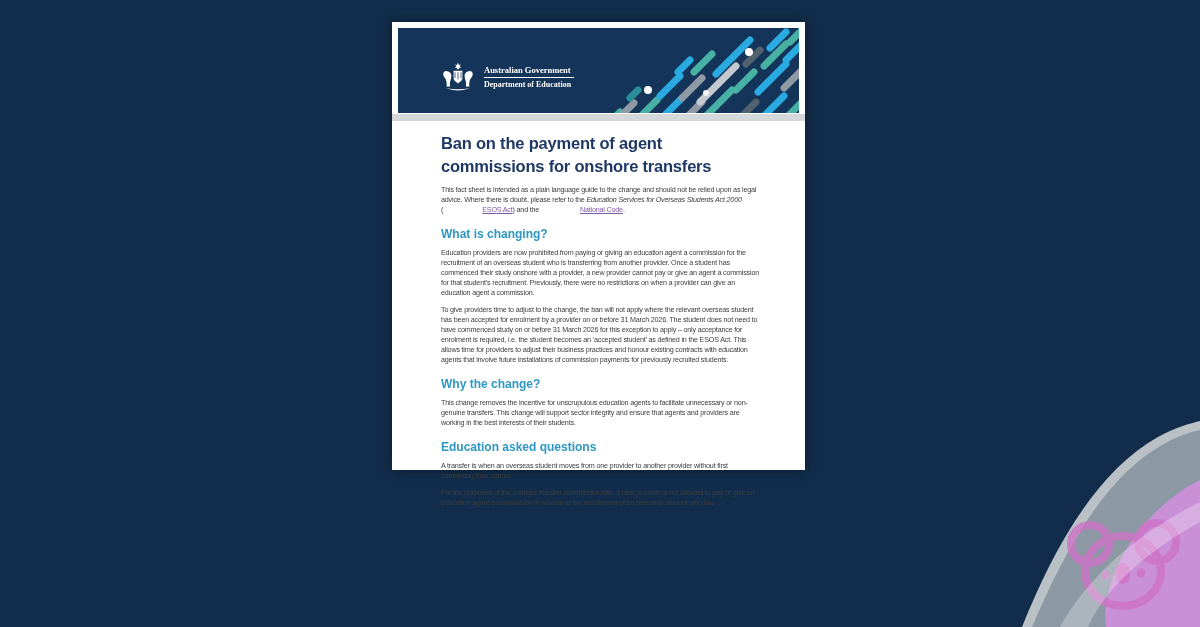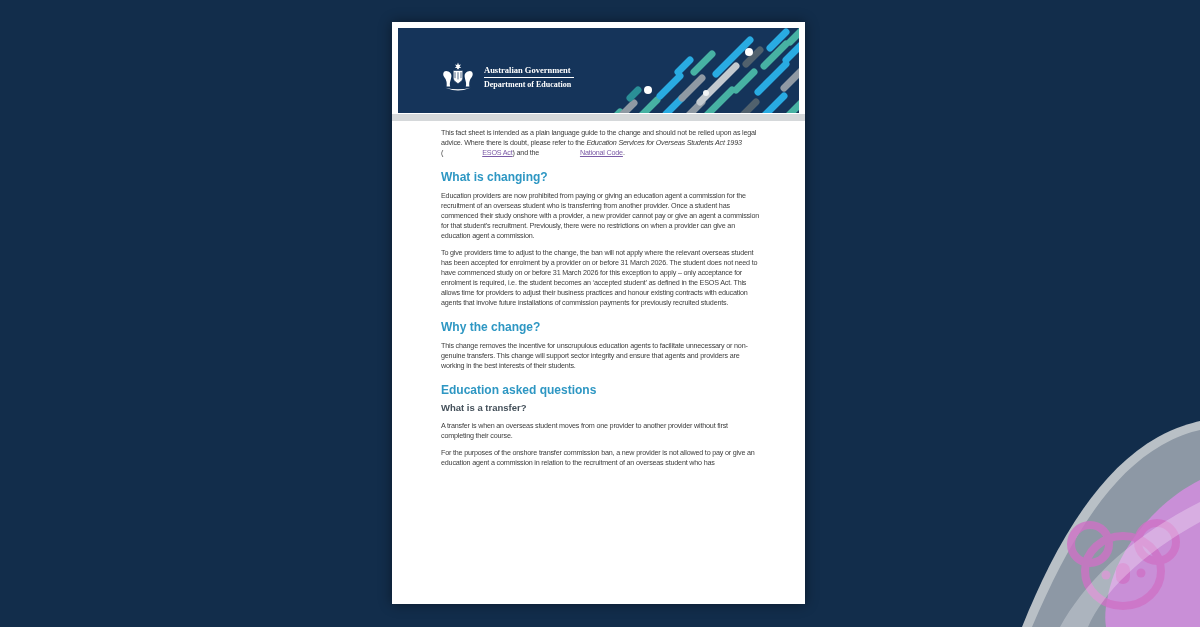--- a/index.html
+++ b/index.html
@@ -1,18 +1,18 @@
 <!DOCTYPE html>
 <html><head>
 <meta charset="utf-8">
 <style>
   html,body{margin:0;padding:0;background:#0e2744;}
   .canvas{position:relative;width:1200px;height:627px;background:#122d4b;overflow:hidden;
           font-family:"Liberation Sans",sans-serif;}
-  .page{position:absolute;left:392px;top:22px;width:413px;height:582px;background:#ffffff;
+  .page{position:absolute;left:392px;top:22px;width:413px;height:448px;background:#ffffff;
         box-shadow:0 0 12px rgba(0,0,0,.45);}
   .banner{position:absolute;left:6px;top:6px;right:6px;height:85px;background:#15345a;overflow:hidden;}
   .banner svg.stripes{position:absolute;left:0;top:0;width:100%;height:100%;}
   .gray-strip{position:absolute;left:0;top:92px;right:0;height:7px;background:#d5d8da;}
   .logo{position:absolute;left:42px;top:30px;display:flex;align-items:center;}
   .crest{width:36px;height:38px;flex:0 0 auto;}
   .logo-text{margin-left:8px;color:#ffffff;font-family:"Liberation Serif",serif;}
   .gov-name{font-size:8.5px;font-weight:bold;line-height:10px;white-space:nowrap;}
   .logo-divider{height:1px;background:#ffffff;width:90px;margin:2px 0 2px 0;}
   .dept-name{font-size:8px;font-weight:bold;line-height:9px;white-space:nowrap;}
@@ -81,33 +81,36 @@
           <div class="gov-name">Australian Government</div>
           <div class="logo-divider"></div>
           <div class="dept-name">Department of Education</div>
         </div>
       </div>
     </div>
 
     <div class="gray-strip"></div>
 
     <div class="content">
+      <div class="doc-title">
+        <div>Ban on the payment of agent</div>
+        <div>commissions for onshore transfers</div>
+      </div>
 
 
-      <p><span>This fact sheet is intended as a plain language guide to the change and should not be relied upon as legal advice. Where there is doubt, please refer to the </span><span class="italic">Education Services for Overseas Students Act 1993</span><span> (</span><a class="doclink">ESOS Act</a><span>) and the </span><a class="doclink">National Code</a><span>.</span></p>
+      <p><span>This fact sheet is intended as a plain language guide to the change and should not be relied upon as legal advice. Where there is doubt, please refer to the </span><span class="italic">Education Services for Overseas Students Act 2000</span><span> (</span><a class="doclink">ESOS Act</a><span>) and the </span><a class="doclink">National Code</a><span>.</span></p>
 
       <div class="h2">What is changing?</div>
       <p>Education providers are now prohibited from paying or giving an education agent a commission for the recruitment of an overseas student who is transferring from another provider. Once a student has commenced their study onshore with a provider, a new provider cannot pay or give an agent a commission for that student’s recruitment. Previously, there were no restrictions on when a provider can give an education agent a commission.</p>
       <p>To give providers time to adjust to the change, the ban will not apply where the relevant overseas student has been accepted for enrolment by a provider on or before 31 March 2026. The student does not need to have commenced study on or before 31 March 2026 for this exception to apply – only acceptance for enrolment is required, i.e. the student becomes an ‘accepted student’ as defined in the ESOS Act. This allows time for providers to adjust their business practices and honour existing contracts with education agents that involve future installations of commission payments for previously recruited students.</p>
 
       <div class="h2">Why the change?</div>
       <p>This change removes the incentive for unscrupulous education agents to facilitate unnecessary or non-genuine transfers. This change will support sector integrity and ensure that agents and providers are working in the best interests of their students.</p>
 
       <div class="h2">Education asked questions</div>
-      <div class="h3">What is a transfer?</div>
       <p>A transfer is when an overseas student moves from one provider to another provider without first completing their course.</p>
       <p>For the purposes of the onshore transfer commission ban, a new provider is not allowed to pay or give an education agent a commission in relation to the recruitment of an overseas student who has</p>
     </div>
   </div>
 
   <svg class="corner" viewBox="0 0 200 230">
     <path d="M22,230 C52,155 95,75 158,40 C176,30 192,26 200,24 L200,230 Z" fill="#b9c0c6"></path>
     <path d="M32,230 C62,160 102,82 162,48 C176,40 190,35 200,33 L200,230 Z" fill="#8d98a5"></path>
     <path d="M200,83 C160,103 125,143 112,183 C106,203 104,218 106,230 L200,230 Z" fill="#c98fd7"></path>
     <g stroke="#cf72c6" stroke-width="8" fill="none" opacity="0.8">

